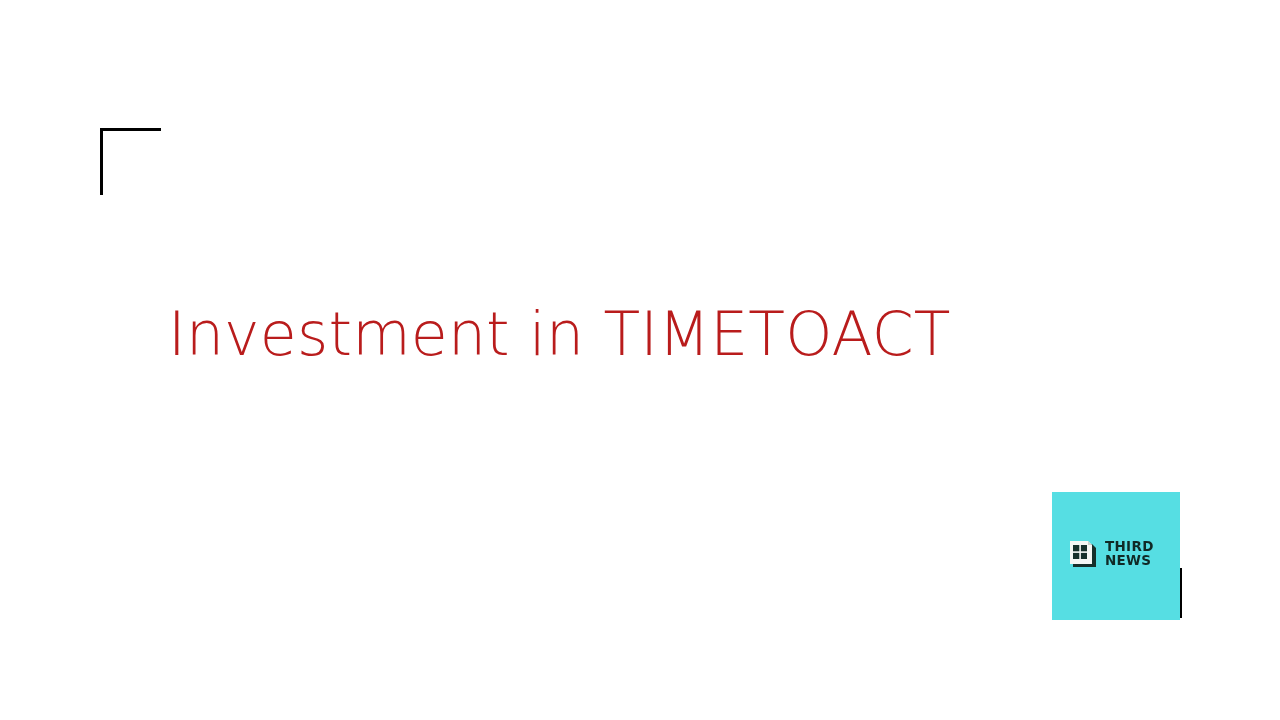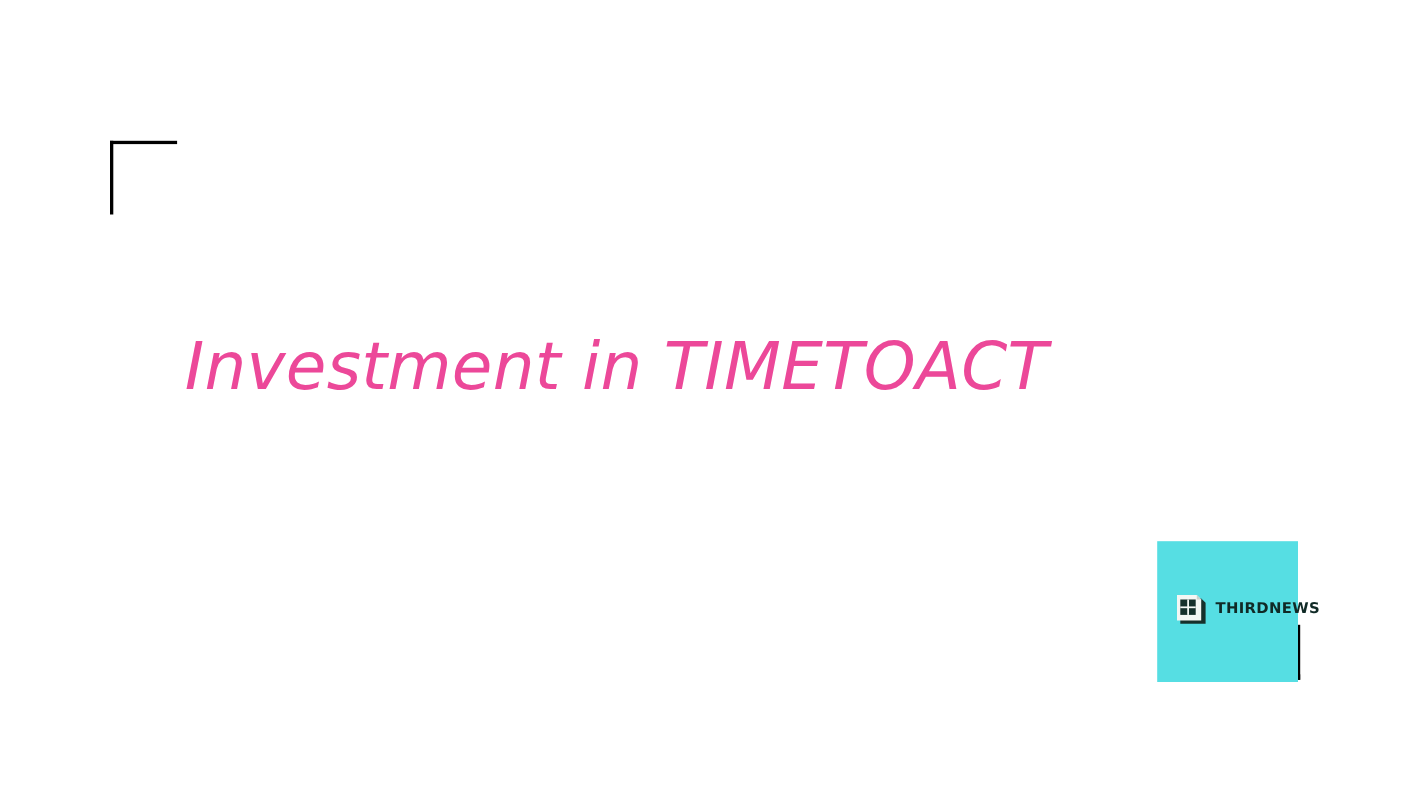--- a/index.html
+++ b/index.html
@@ -36,23 +36,22 @@
     position: absolute;
     left: 168px;
     top: 300px;
     width: 960px;
     margin: 0;
     font-family: "DejaVu Sans", "Liberation Sans", sans-serif;
     font-weight: 200;
     font-size: 60px;
     line-height: 1.16;
     letter-spacing: 0.2px;
-    color: #ec4899;
+    color: #b91c1c;
     white-space: nowrap;
-    font-style: italic;
   }
 
   
   .logo-block {
     position: absolute;
     left: 1052px;
     top: 492px;
     width: 128px;
     height: 128px;
   }
@@ -98,20 +97,21 @@
   }
 
   .logo-mark svg {
     display: block;
     width: 30px;
     height: 30px;
   }
 
   .logo-wordmark {
     display: flex;
+    flex-direction: column;
     justify-content: center;
     line-height: 1.02;
   }
 
   .logo-wordmark span {
     font-family: "DejaVu Sans", "Liberation Sans", sans-serif;
     font-weight: bold;
     font-size: 13.5px;
     letter-spacing: 0.3px;
     color: #102a26;

